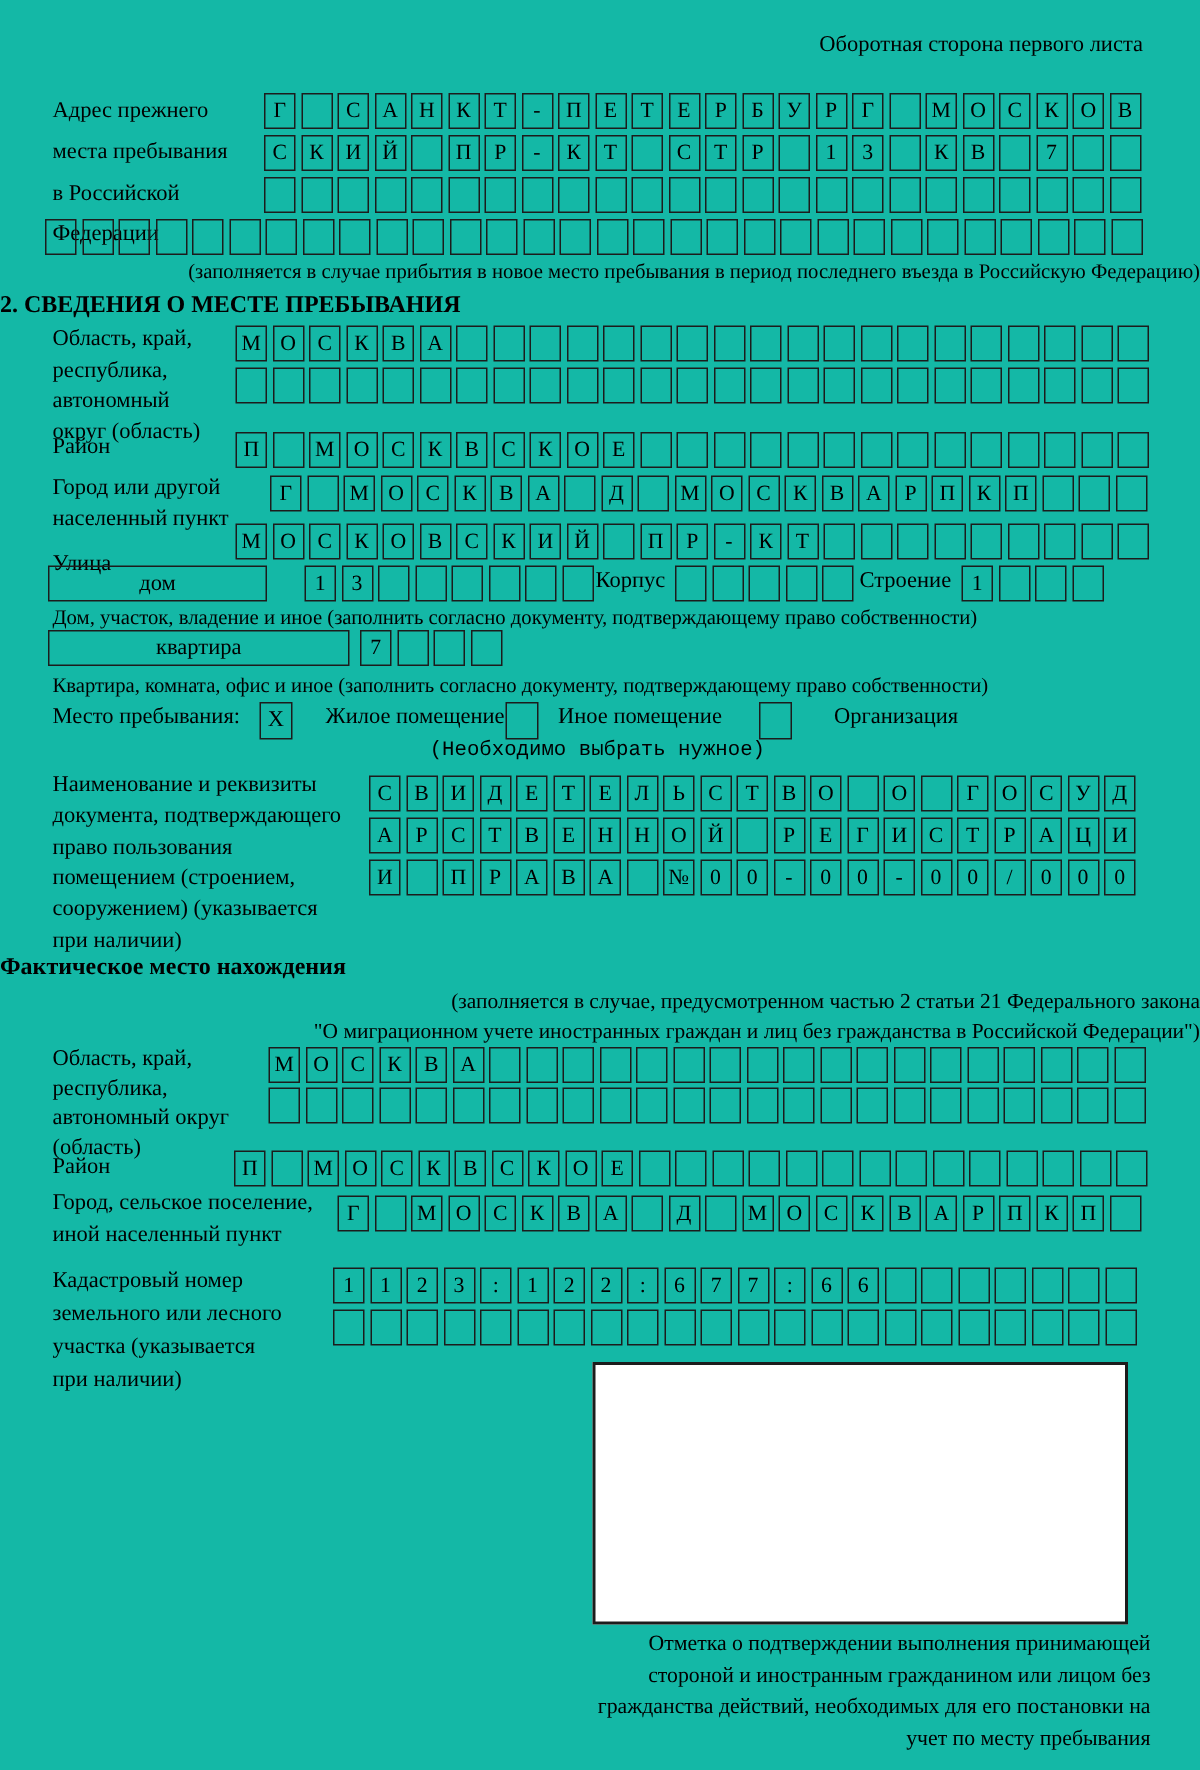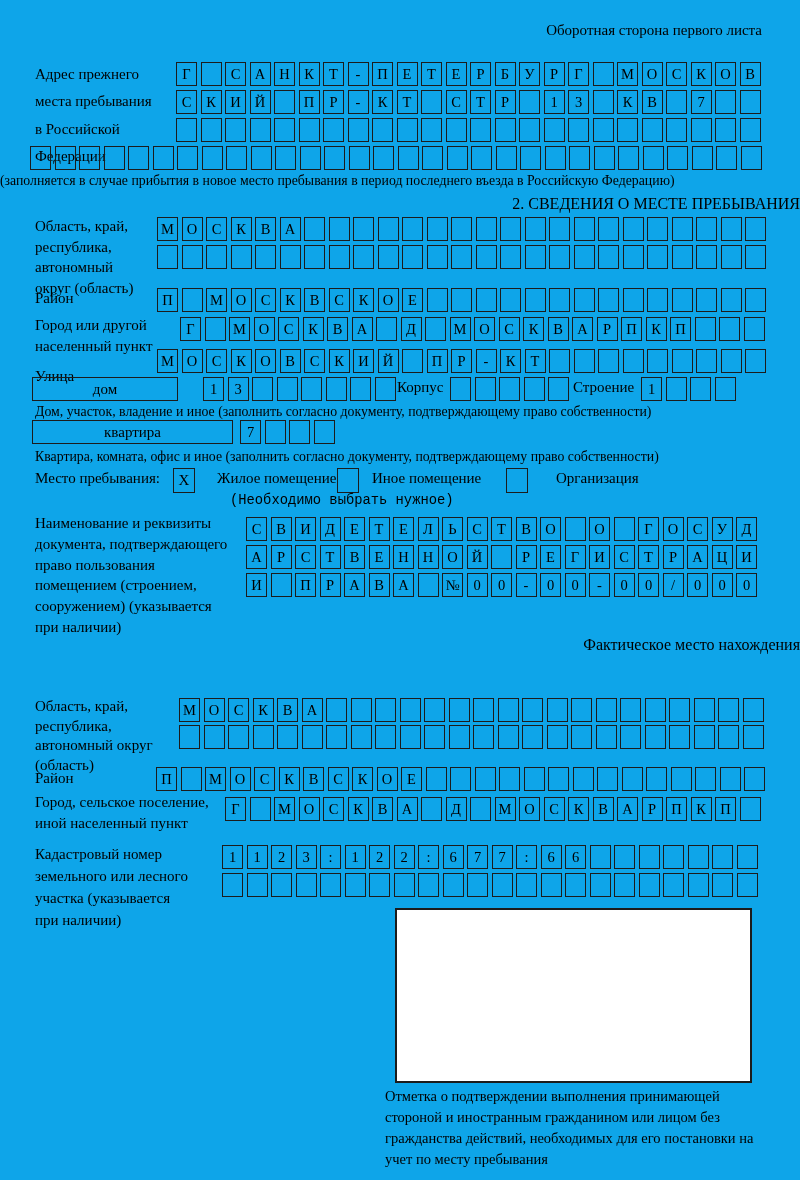--- a/index.html
+++ b/index.html
@@ -1,30 +1,30 @@
 <!DOCTYPE html>
 <html><head>
 <meta charset="utf-8">
 <style>
   html,body{margin:0;padding:0;background:#fff;}
-  .page{position:relative;width:800px;height:1180px;background:#0ea5e9;overflow:hidden;
+  .page{position:relative;width:800px;height:1180px;background:#14b8a6;overflow:hidden;
         font-family:"Liberation Serif","DejaVu Serif",serif;color:#000;}
   .abs{position:absolute;}
   .cells{position:absolute;display:flex;gap:3.5px;}
   .cell{width:21px;height:24px;border:1.6px solid #1c1c1c;box-sizing:border-box;
         display:flex;align-items:center;justify-content:center;font-size:14.5px;}
   .cb{position:absolute;width:22px;height:25px;border:1.6px solid #1c1c1c;box-sizing:border-box;
       display:flex;align-items:center;justify-content:center;font-size:15px;}
   .labelbox{position:absolute;height:24px;border:1.6px solid #1c1c1c;box-sizing:border-box;
       display:flex;align-items:center;justify-content:center;font-size:15px;}
   .lbl{position:absolute;font-size:15px;line-height:20.5px;white-space:pre-line;}
   .inline-lbl{position:absolute;font-size:15px;}
   .note{position:absolute;font-size:13.8px;}
-  .center{text-align:left;}
-  .title{position:absolute;left:0;width:100%;text-align:right;font-weight:normal;font-size:16px;}
+  .center{text-align:right;}
+  .title{position:absolute;left:0;width:100%;text-align:left;font-weight:bold;font-size:16px;}
   .bigbox{position:absolute;border:2px solid #1c1c1c;box-sizing:border-box;background:#fff;}
 </style>
 </head>
 <body>
 
 <div class="page">
 
   <div class="abs" style="top:22px;right:38px;font-size:15px;">Оборотная сторона первого листа</div>
 
   <div class="lbl" style="left:35px;top:61px;line-height:27.3px;">Адрес прежнего
@@ -407,20 +407,22 @@
       <span class="cell">-</span>
       <span class="cell">0</span>
       <span class="cell">0</span>
       <span class="cell">/</span>
       <span class="cell">0</span>
       <span class="cell">0</span>
       <span class="cell">0</span>
     </div>
 
   <div class="title" style="top:636px;">Фактическое место нахождения</div>
+  <div class="abs center" style="left:0;top:658px;width:800px;font-size:14.3px;line-height:20px;white-space:pre-line;">(заполняется в случае, предусмотренном частью 2 статьи 21 Федерального закона
+"О миграционном учете иностранных граждан и лиц без гражданства в Российской Федерации")</div>
 
   <div class="lbl" style="left:35px;top:697px;line-height:19.5px;">Область, край,
 республика,
 автономный округ
 (область)</div>
   <div class="cells" style="left:179px;top:698px;">
       <span class="cell">М</span>
       <span class="cell">О</span>
       <span class="cell">С</span>
       <span class="cell">К</span>

